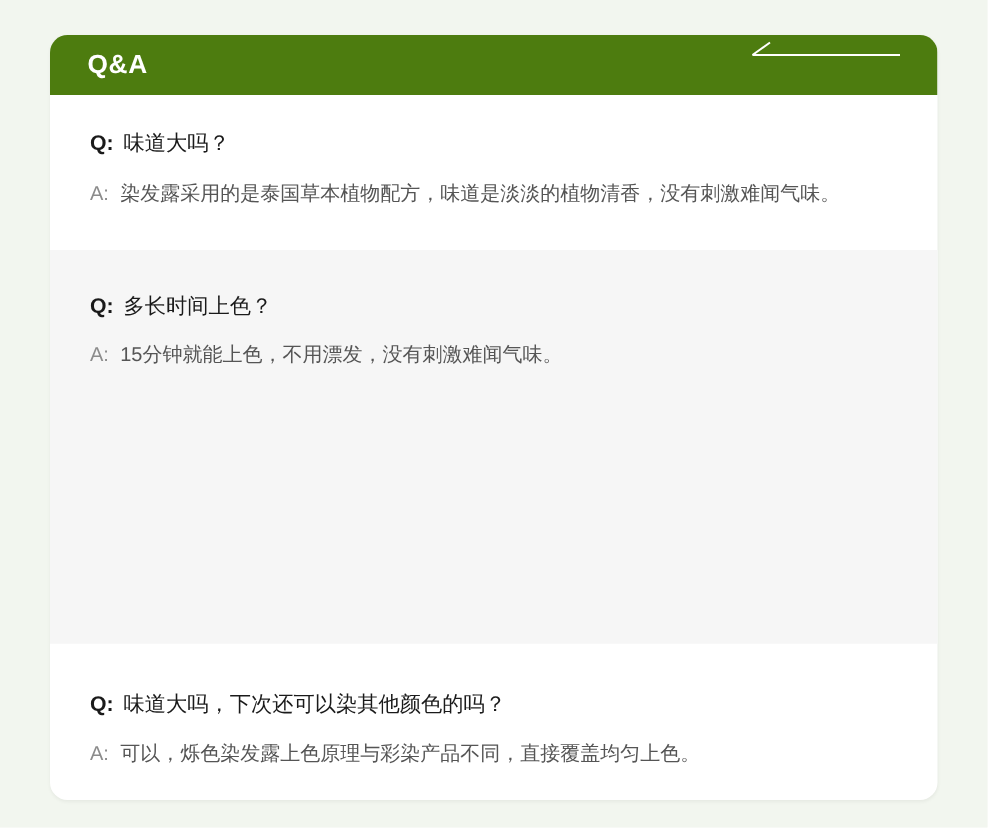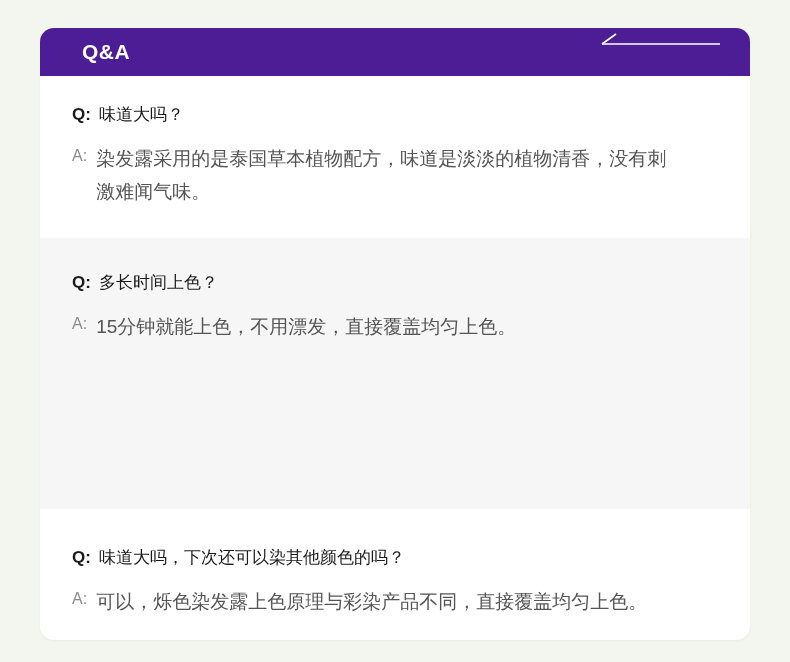--- a/index.html
+++ b/index.html
@@ -28,24 +28,24 @@
     height: 612px;
     border-radius: 14px;
     overflow: hidden;
     background: #ffffff;
     box-shadow: 0 1px 3px rgba(0,0,0,0.05);
     display: flex;
     flex-direction: column;
   }
   .card-header {
     height: 48px;
-    background: #4c1d95;
+    background: #4d7c0f;
     display: flex;
     align-items: center;
-    padding: 0 42px;
+    padding: 0 30px;
     flex: 0 0 48px;
     position: relative;
   }
   .card-title {
     color: #ffffff;
     font-size: 21px;
     font-weight: bold;
     letter-spacing: 0.5px;
   }
   .header-rule {
@@ -97,21 +97,21 @@
   }
   .a-label {
     color: #8c8c8c;
     font-size: 16px;
     margin-right: 9px;
     line-height: 1.75;
     flex: 0 0 auto;
   }
   .a-text {
     color: #555555;
-    font-size: 19px;
+    font-size: 16px;
     line-height: 1.75;
     max-width: 585px;
   }
 </style>
 </head>
 <body>
 
 <div class="page">
   <div class="card">
 
@@ -138,21 +138,21 @@
         </div>
       </div>
 
       <div class="qa-item alt item-1">
         <div class="q-line">
           <span class="q-label">Q:</span>
           <span class="q-text">多长时间上色？</span>
         </div>
         <div class="a-line">
           <span class="a-label">A:</span>
-          <span class="a-text">15分钟就能上色，不用漂发，直接覆盖均匀上色。</span>
+          <span class="a-text">15分钟就能上色，不用漂发，没有刺激难闻气味。</span>
         </div>
       </div>
 
       <div class="qa-item item-2">
         <div class="q-line">
           <span class="q-label">Q:</span>
           <span class="q-text">味道大吗，下次还可以染其他颜色的吗？</span>
         </div>
         <div class="a-line">
           <span class="a-label">A:</span>

